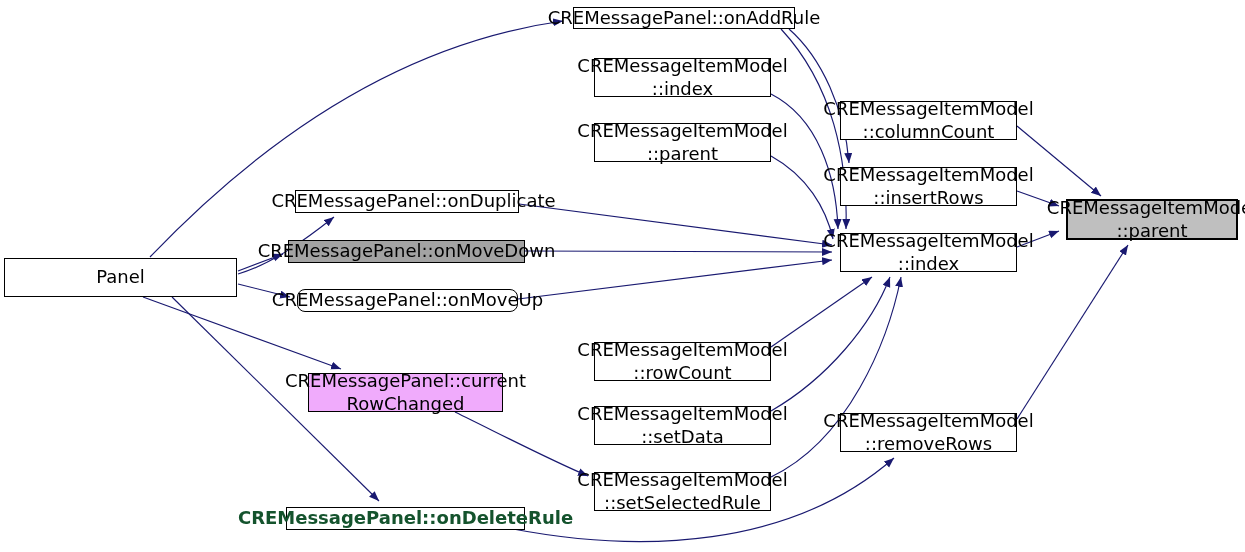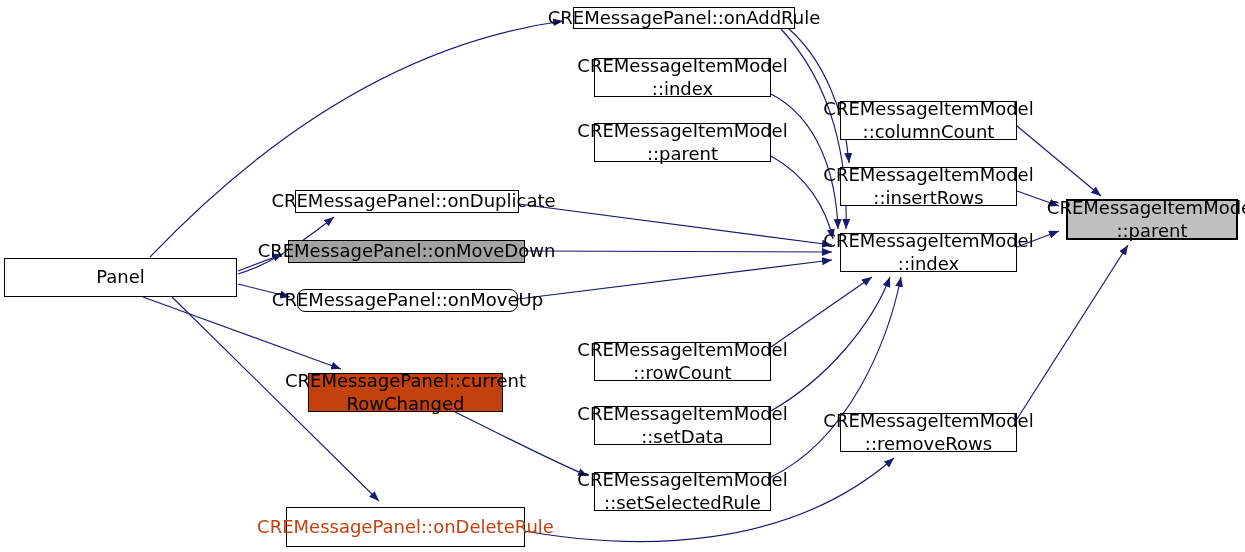--- a/index.html
+++ b/index.html
@@ -75,25 +75,25 @@
       </div>
       <div class="node" style="left: 295px; top: 190px; width: 224px; height: 23px; background: rgb(255, 255, 255); border-color: rgb(0, 0, 0); color: rgb(0, 0, 0); padding-left: 13px;">
         <span>CREMessagePanel::onDuplicate</span>
       </div>
       <div class="node" style="left: 288px; top: 240px; width: 237px; height: 23px; background: #a3a3a3; border-color: rgb(0, 0, 0); color: rgb(0, 0, 0);">
         <span>CREMessagePanel::onMoveDown</span>
       </div>
       <div class="node" style="left: 297px; top: 289px; width: 221px; height: 23px; background: rgb(255, 255, 255); border-color: rgb(0, 0, 0); color: rgb(0, 0, 0); border-radius: 8px;">
         <span>CREMessagePanel::onMoveUp</span>
       </div>
-      <div class="node" style="left: 308px; top: 373px; width: 195px; height: 39px; background: #c2410c; border-color: rgb(0, 0, 0); color: rgb(0, 0, 0);">
+      <div class="node" style="left: 308px; top: 373px; width: 195px; height: 39px; background: #f0abfc; border-color: rgb(0, 0, 0); color: rgb(0, 0, 0);">
         <span>CREMessagePanel::current</span>
         <span>RowChanged</span>
       </div>
-      <div class="node" style="left: 286px; top: 507px; width: 239px; height: 40px; background: rgb(255, 255, 255); border-color: rgb(0, 0, 0); color: #c2410c;">
+      <div class="node" style="left: 286px; top: 507px; width: 239px; height: 23px; background: rgb(255, 255, 255); border-color: rgb(0, 0, 0); color: #14532d; font-weight: bold;">
         <span>CREMessagePanel::onDeleteRule</span>
       </div>
       <div class="node" style="left: 594px; top: 342px; width: 177px; height: 39px; background: rgb(255, 255, 255); border-color: rgb(0, 0, 0); color: rgb(0, 0, 0);">
         <span>CREMessageItemModel</span>
         <span>::rowCount</span>
       </div>
       <div class="node" style="left: 594px; top: 406px; width: 177px; height: 39px; background: rgb(255, 255, 255); border-color: rgb(0, 0, 0); color: rgb(0, 0, 0);">
         <span>CREMessageItemModel</span>
         <span>::setData</span>
       </div>

